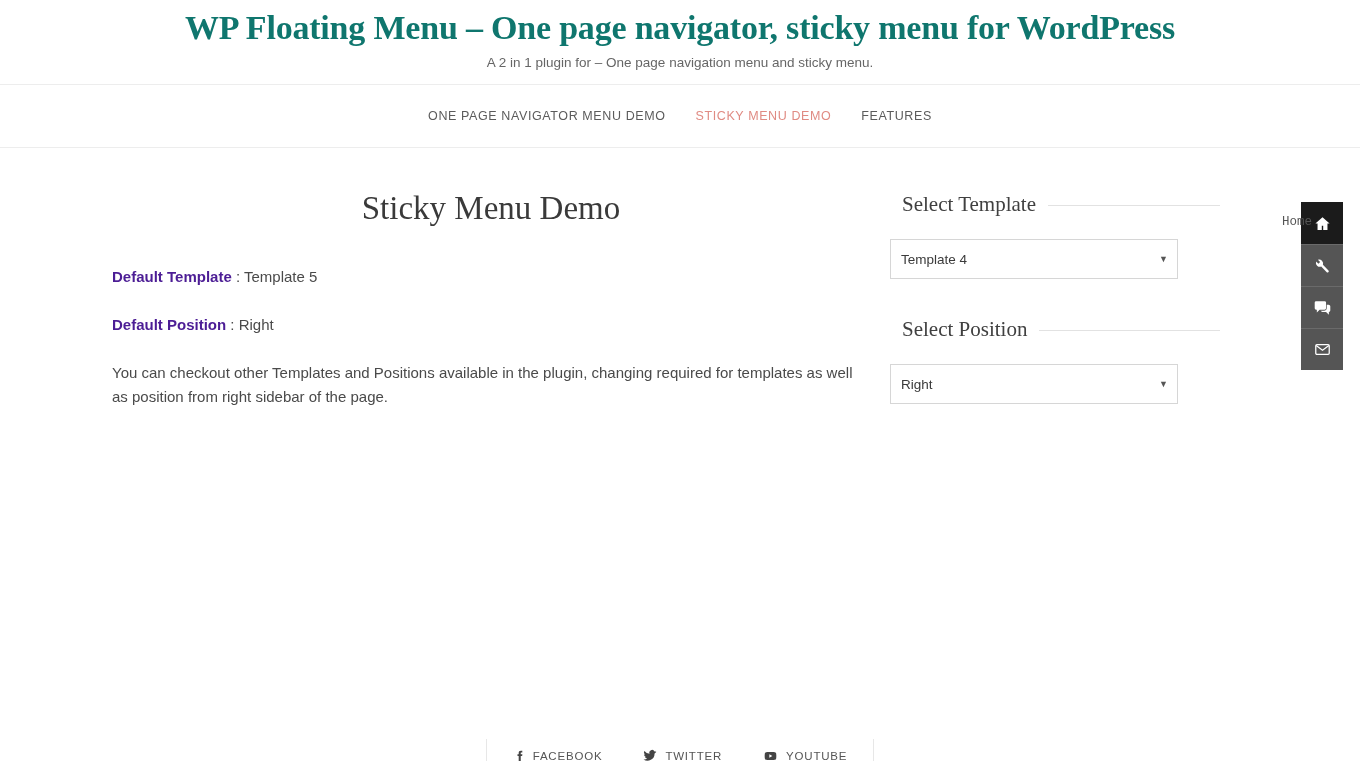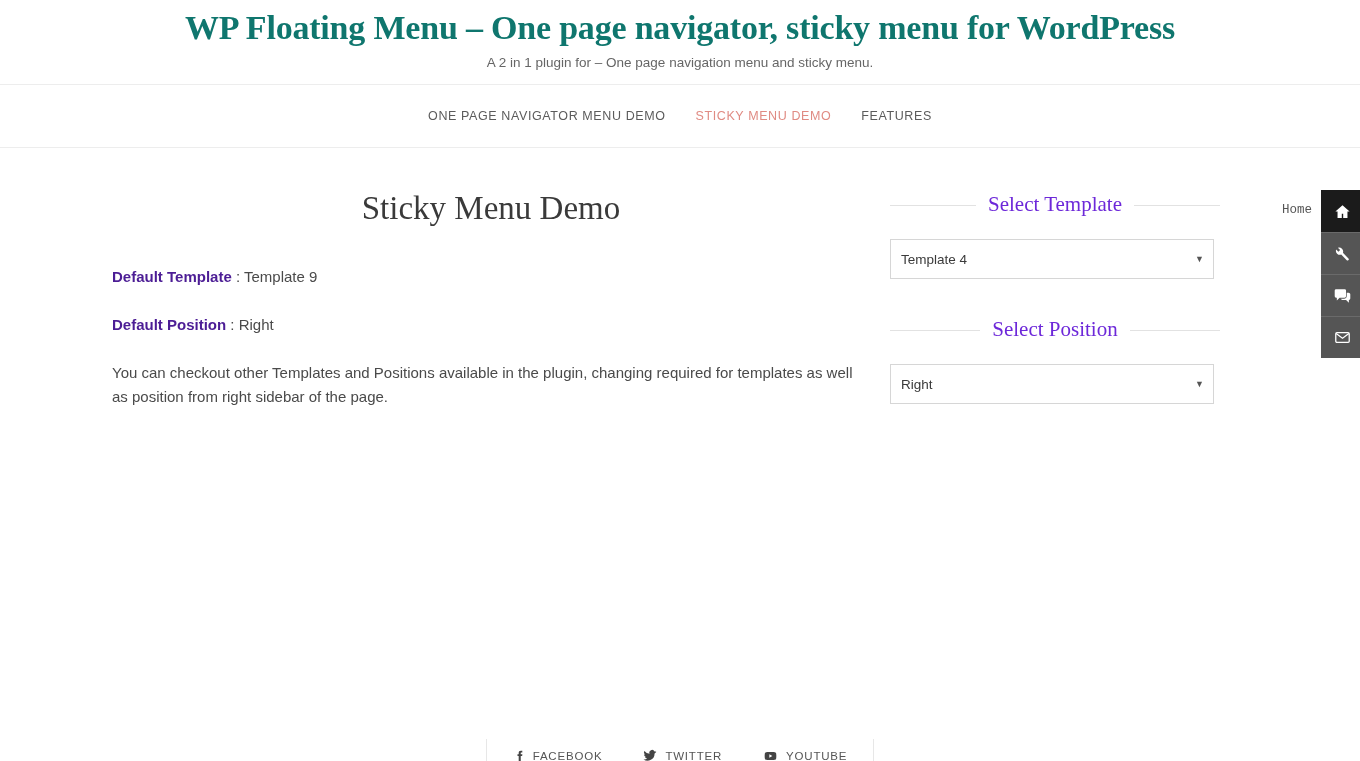--- a/index.html
+++ b/index.html
@@ -99,42 +99,42 @@
   .entry p b { color: #4c1d95; }
 
   
   .sidebar {
     width: 330px;
     padding-top: 2px;
   }
   .widget-title {
     font-family: "Liberation Serif", serif;
     font-size: 21px;
-    color: #6d28d9;
-    text-align: center;
+    color: #404040;
+    text-align: left;
     font-weight: normal;
     position: relative;
     margin: 0 0 22px 0;
   }
   .widget-title span {
     background: #fff;
     padding: 0 12px;
     position: relative;
     z-index: 2;
   }
   .widget-title::before {
     content: "";
     position: absolute;
     left: 0; right: 0; top: 50%;
     border-top: 1px solid #e2e2e2;
     z-index: 1;
   }
   .select-box {
     position: relative;
-    width: 324px;
+    width: 288px;
     height: 40px;
     border: 1px solid #d6d6d6;
     background: #fff;
     display: flex;
     align-items: center;
     padding: 0 10px;
     font-size: 13.5px;
     color: #3a3a3a;
     cursor: pointer;
     margin-bottom: 38px;
@@ -145,22 +145,22 @@
     top: 50%;
     transform: translateY(-50%);
     font-size: 9px;
     color: #555;
   }
 
   
   .float-menu {
     position: absolute;
     right: 0;
-    top: 42px;
-    width: 39px;
+    top: 54px;
+    width: 59px;
     font-family: Liberation Mono, monospace;
   }
   .float-item {
     width: 42px;
     height: 42px;
     display: flex;
     align-items: center;
     justify-content: center;
     color: #fff;
     cursor: pointer;
@@ -226,21 +226,21 @@
     <li class="nav-item">FEATURES</li>
   </ul>
 </div>
 
 <div class="page">
   <div class="container">
 
     <main class="content">
       <h2 class="entry-title">Sticky Menu Demo</h2>
       <div class="entry">
-        <p><b>Default Template</b><span> : Template 9</span></p>
+        <p><b>Default Template</b><span> : Template 5</span></p>
         <p><b>Default Position</b><span> : Right</span></p>
         <p>You can checkout other Templates and Positions available in the plugin, changing required for templates as well as position from right sidebar of the page.</p>
       </div>
     </main>
 
     <aside class="sidebar">
       <h3 class="widget-title"><span>Select Template</span></h3>
       <div class="select-box">
         <span>Template 4</span>
         <span class="select-arrow">▼</span>

